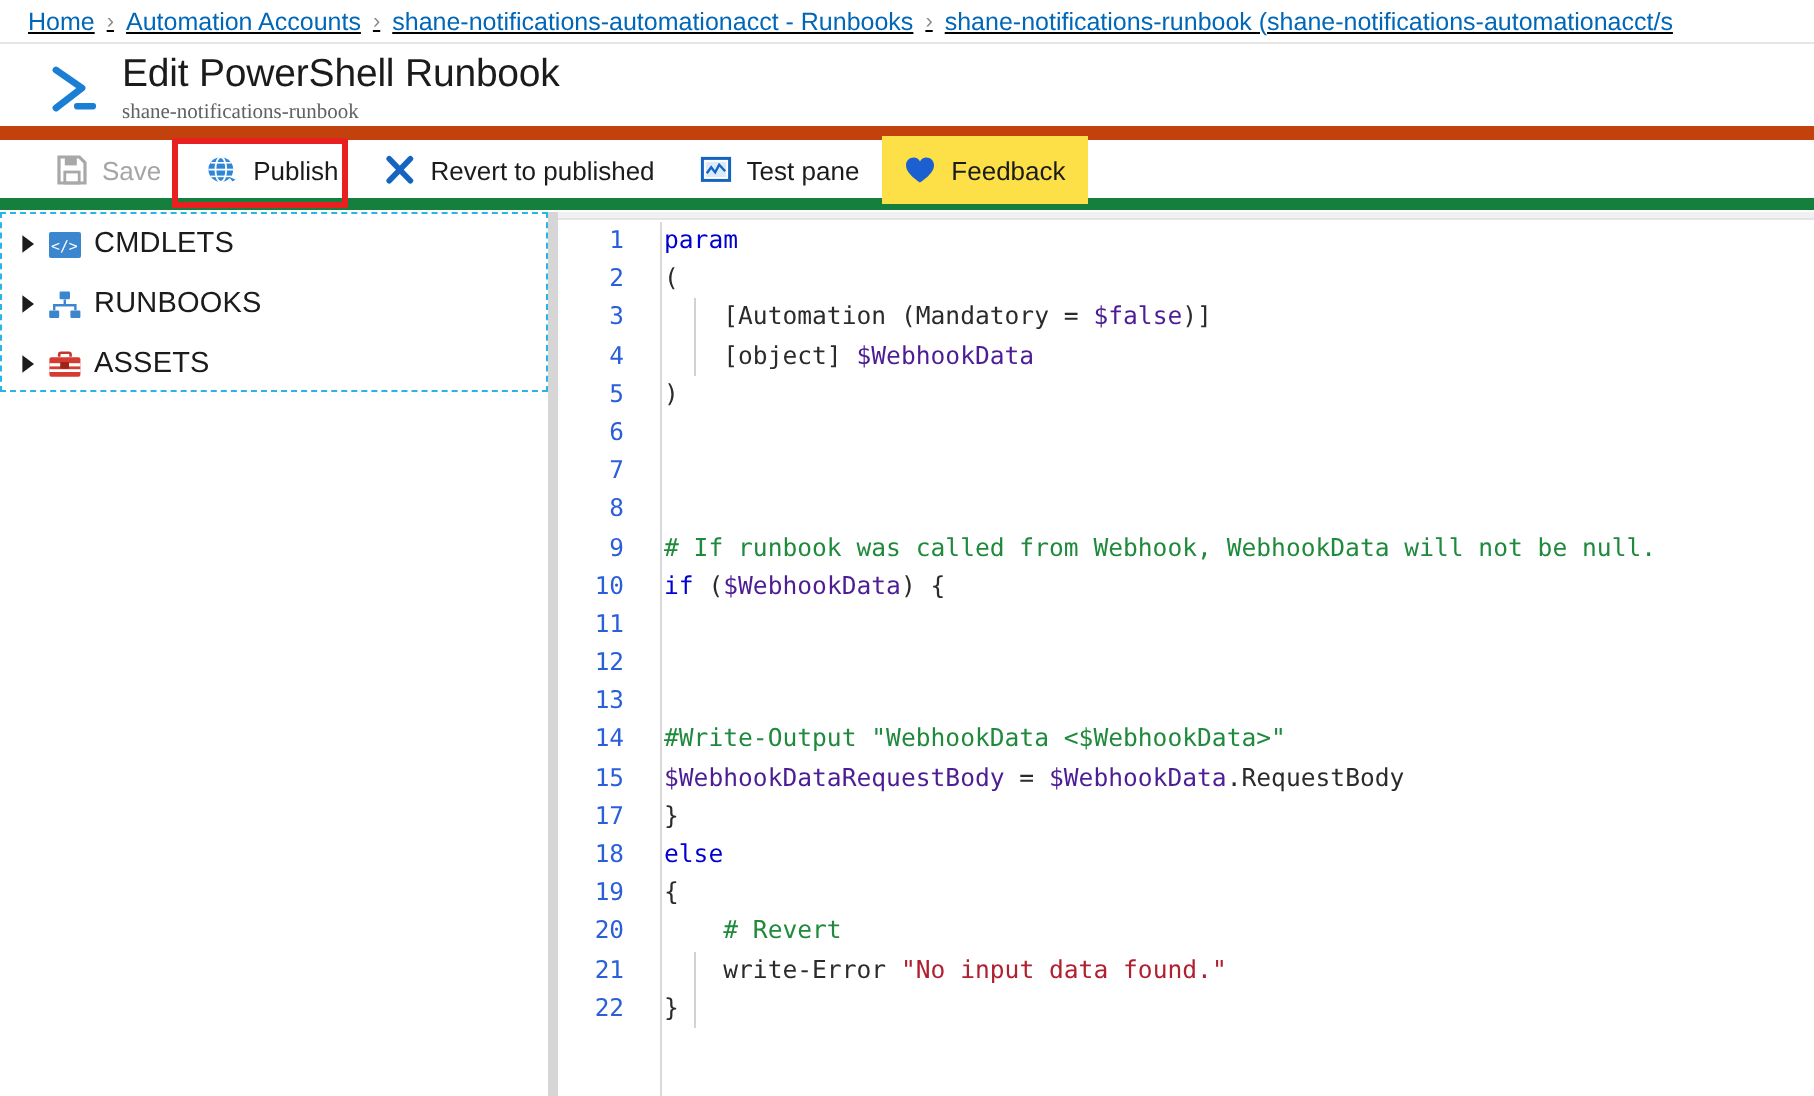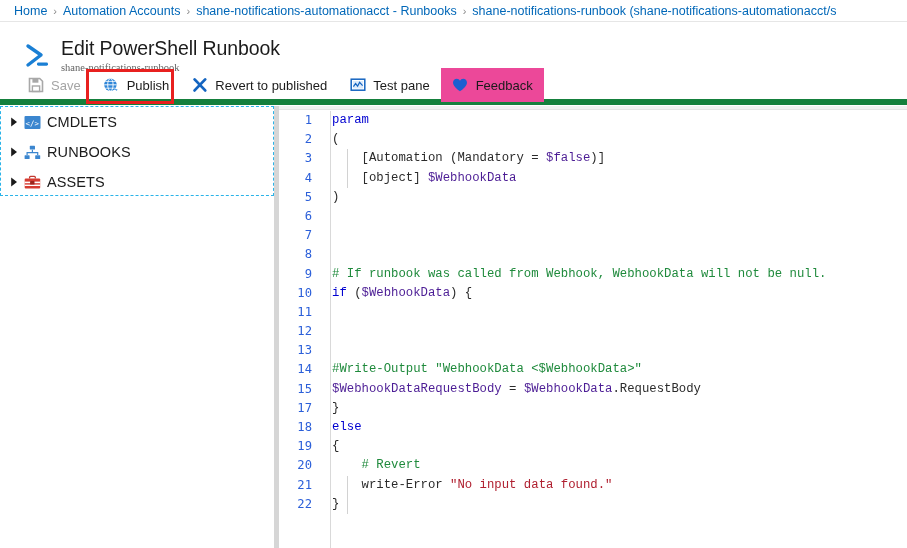--- a/index.html
+++ b/index.html
@@ -23,39 +23,40 @@
     left: 0; top: 0;
     width: 907px; height: 22px;
     display: flex;
     align-items: center;
     padding-left: 14px;
     white-space: nowrap;
     overflow: hidden;
     font-size: 12.5px;
     background: #ffffff;
     border-bottom: 1px solid #e6e6e6;
+    text-decoration: underline;
   }
   .crumb {
     color: #0067b8;
     cursor: pointer;
   }
   .crumb.home { color: #0067b8; }
   .crumb-sep {
     color: #8a8a8a;
     margin: 0 6px;
     font-size: 11px;
   }
 
   
   .titlebar {
     position: absolute;
-    left: 0; top: 34px;
+    left: 0; top: 23px;
     width: 907px; height: 47px;
     background: #ffffff;
-    border-bottom: 1px solid #c2410c;
+    border-bottom: 7px solid #c2410c;
   }
   .ps-icon {
     position: absolute;
     left: 22px; top: 6px;
     width: 32px; height: 32px;
   }
   .page-title {
     position: absolute;
     left: 61px; top: 3px;
     font-size: 19.5px;
@@ -97,21 +98,21 @@
   }
   .tbtn .glyph {
     display: inline-flex;
     align-items: center;
     justify-content: center;
     width: 17px; height: 17px;
     margin-right: 7px;
     flex: 0 0 auto;
   }
   .tbtn.disabled { color: #a5a5a5; cursor: default; }
-  .tbtn.hovered { background: #ec4899; }
+  .tbtn.hovered { background: #fde047; }
 
   
   .anno-rect {
     position: absolute;
     left: 86px; top: 69px;
     width: 88px; height: 35px;
     border: 3px solid #e8201f;
     pointer-events: none;
     z-index: 40;
   }
@@ -208,21 +209,20 @@
   }
   .gutter-line {
     position: absolute;
     left: 51px; top: 0;
     width: 1px; height: 437px;
     background: #d9d9d9;
   }
   .ctext {
     padding-left: 11px;
     white-space: pre;
-    font-family: Liberation Mono, monospace;
   }
   .tk-key   { color: #0000d0; }
   .tk-var   { color: #4c1d95; }
   .tk-plain { color: #2b2b2b; }
   .tk-cmt   { color: #1f8a3c; }
   .tk-str   { color: #b02030; }
 
   
   .indent-guide {
     position: absolute;

